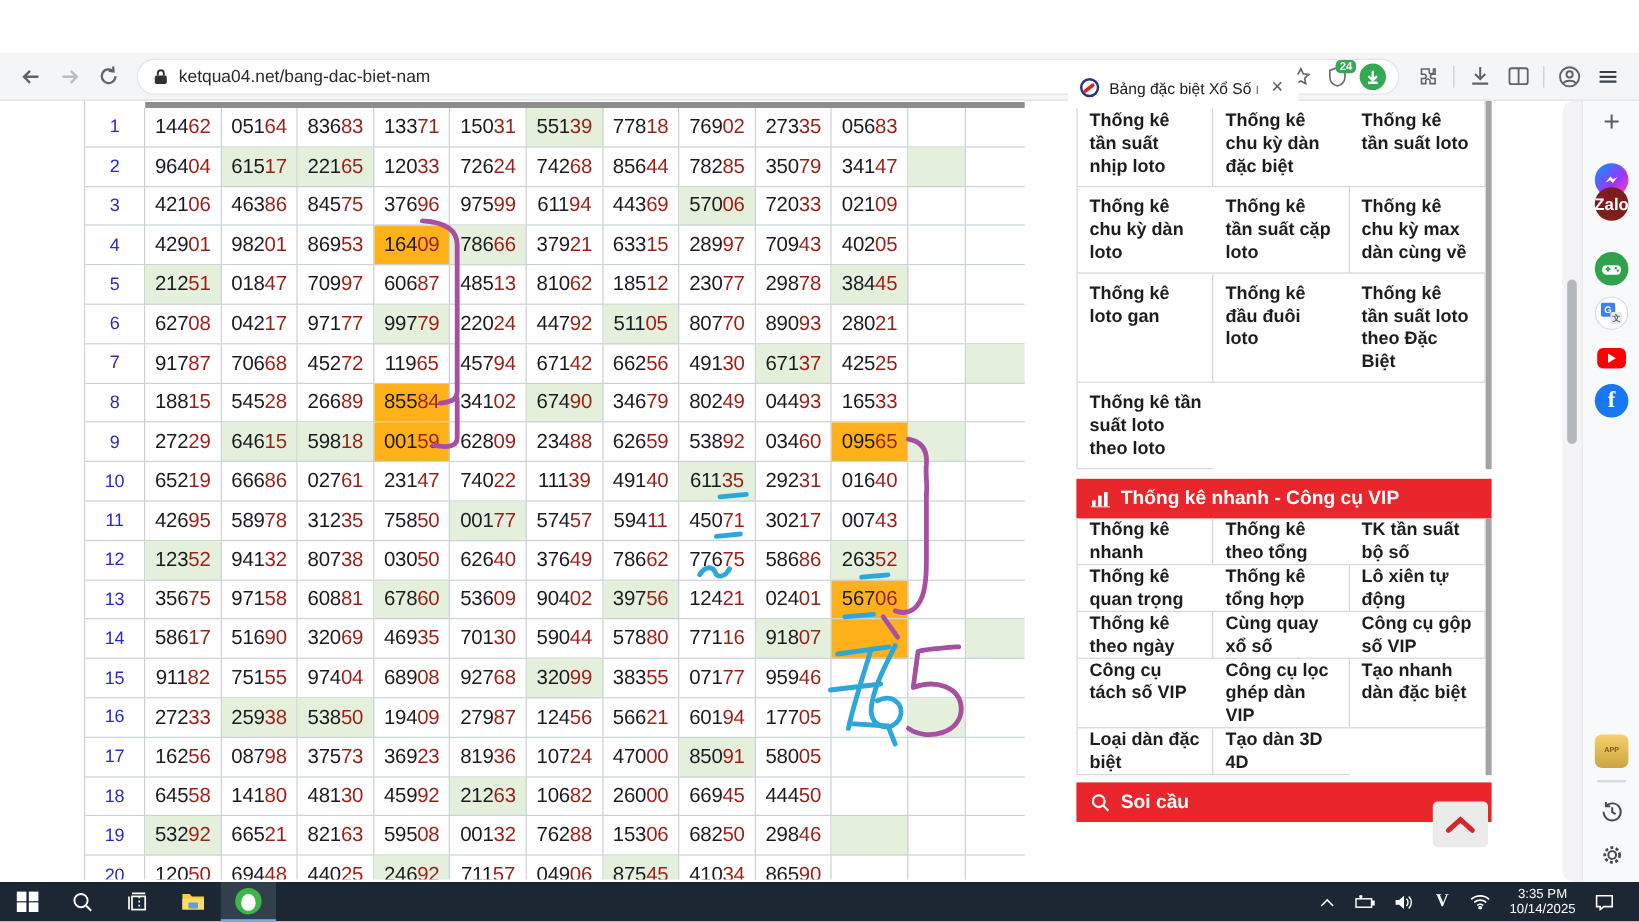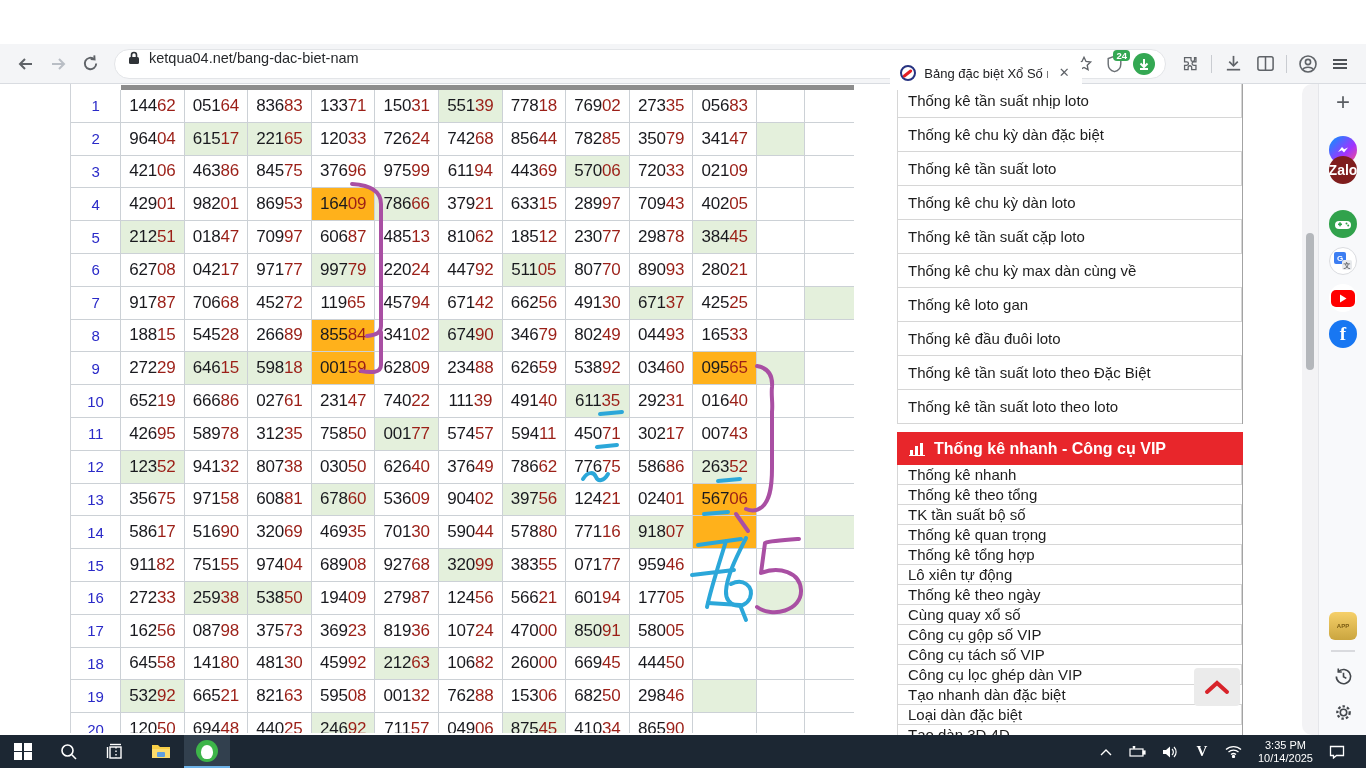--- a/index.html
+++ b/index.html
@@ -29,21 +29,21 @@
   .tab-close{flex:0 0 16px;width:16px;height:16px;color:#5f6368;font-size:13px;line-height:16px;text-align:center;border-radius:50%;}
   .newtab{width:28px;height:28px;margin:0 0 4px 8px;font-size:20px;color:#474c51;display:flex;align-items:center;justify-content:center;}
   .strip-right{margin-left:auto;display:flex;align-items:center;height:44px;padding-right:10px;gap:4px;}
   .stripbtn{width:34px;height:30px;display:flex;align-items:center;justify-content:center;color:#3b4045;}
 
   
   .toolbar{position:absolute;top:44px;left:0;right:0;height:40px;background:#f4f5f7;
     display:flex;align-items:center;padding:0 10px;border-bottom:1px solid #d9dce1;}
   .navbtn{width:32px;height:32px;display:flex;align-items:center;justify-content:center;}
   .addrpill{flex:1;height:30px;margin:0 8px;background:#fff;border:1px solid #e3e5e8;border-radius:15px;
-    display:flex;padding:0 6px 0 12px;}
+    display:flex;align-items:center;padding:0 6px 0 12px;}
   .url{flex:1;font-size:14.5px;color:#27292c;margin-left:8px;}
   .pill-ic{width:30px;height:28px;display:flex;align-items:center;justify-content:center;position:relative;}
   .badge{position:absolute;top:0;right:-1px;background:#34a853;color:#fff;font-size:9.5px;font-weight:bold;
     border-radius:4px;padding:1px 3px;line-height:1;}
   .greendl{width:22px;height:22px;border-radius:50%;background:#34a853;display:flex;align-items:center;justify-content:center;}
   .tb-div{width:1px;height:18px;background:#c9ccd1;margin:0 5px;}
 
   
   .page{position:absolute;top:84px;left:0;right:0;bottom:33px;background:#fff;overflow:hidden;}
 
@@ -58,21 +58,21 @@
   .c.val{width:63.6px;}
   .c.c11{width:48px;}
   .c.c12{width:49px;border-right:none;}
   .c .d1{color:#191a1f;}
   .c .d2{color:#9b1f17;}
   .c.g{background:#e4f0dc;}
   .c.o{background:#ffb11b;}
 
   
   .sb{position:absolute;left:897px;top:0;width:346px;font-size:15px;color:#1d1d1d;}
-  .sb-grid{display:grid;grid-template-columns:1fr;border-left:1px solid #d6d6d6;border-right:1px solid #a3a3a3;}
+  .sb-grid{display:grid;grid-template-columns:1fr 1fr 1fr;border-left:1px solid #d6d6d6;border-right:5px solid #a3a3a3;font-weight:bold;}
   .sb-cell{border-bottom:1px solid #d6d6d6;padding:7px 10px;line-height:19px;cursor:pointer;}
   .sb-cell.l{border-right:1px solid #d6d6d6;}
   .sb-grid.vip .sb-cell{padding:0 10px;}
   .sb-head{margin-top:8px;height:33px;background:#e8262b;color:#fff;font-weight:bold;font-size:16px;
     display:flex;align-items:center;gap:9px;padding-left:12px;}
   .sb-head.soicau{margin-top:6px;}
   .totop{position:absolute;left:1194px;top:584px;width:46px;height:38px;background:#ebebeb;border-radius:4px;
     display:flex;align-items:center;justify-content:center;}
 
   

